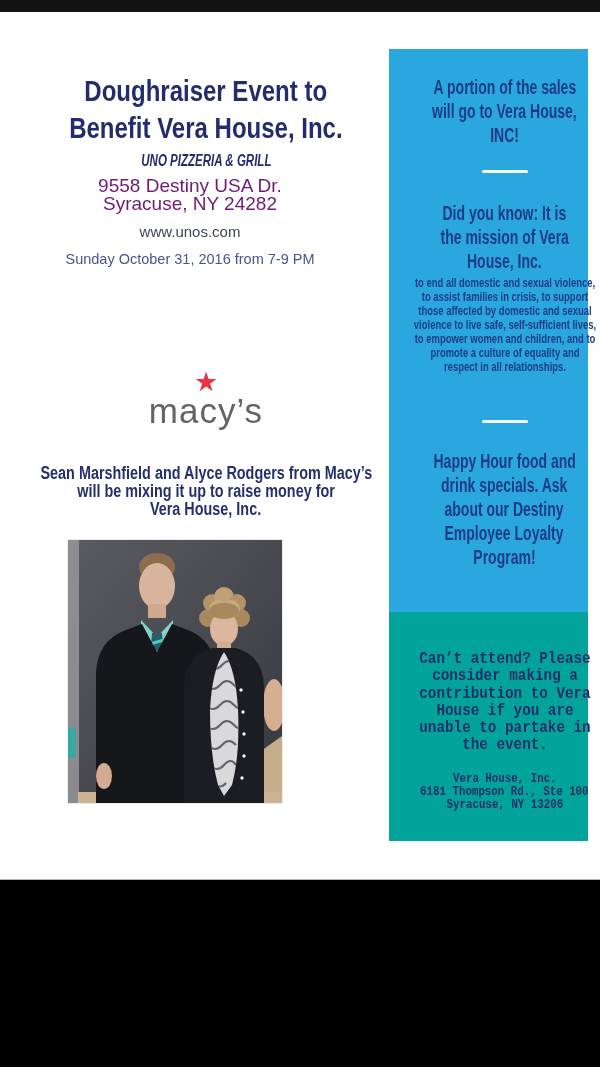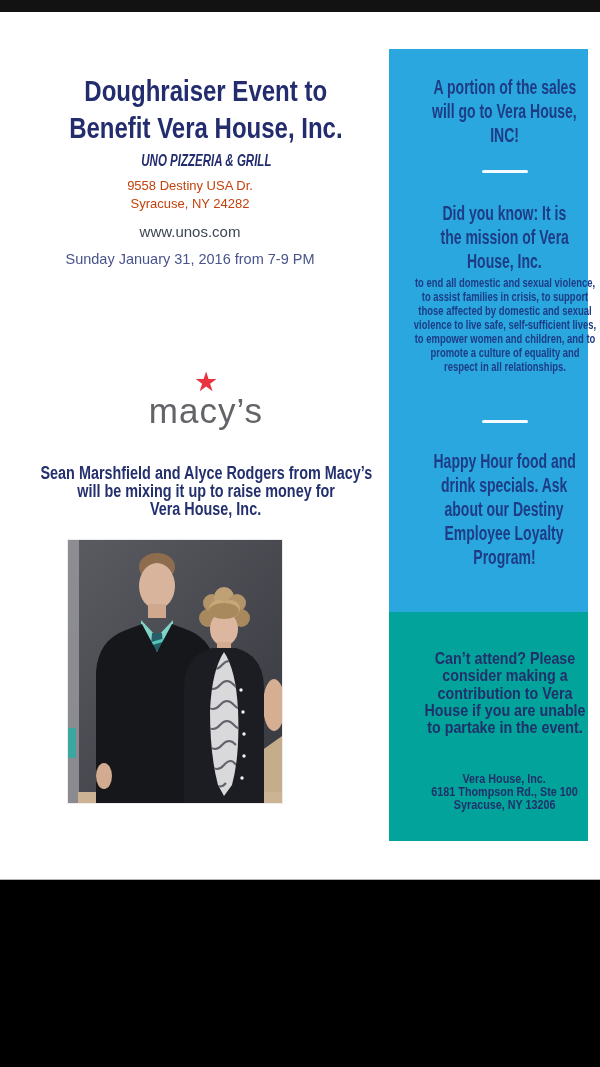--- a/index.html
+++ b/index.html
@@ -17,35 +17,35 @@
   .sx80{transform:scaleX(.80);transform-origin:50% 50%;}
   .sx84b{width:210px;transform:scaleX(.84);transform-origin:50% 0;}
   .sx70b{width:262px;transform:scaleX(.70);transform-origin:50% 0;}
 
   
   .leftcol{left:0;top:0;width:380px;height:879px;}
   .title{top:72px;left:0;width:380px;}
   .title .cline{font-size:30px;font-weight:bold;line-height:37px;color:#232d6e;}
   .venue{top:152px;left:0;width:380px;font-style:italic;}
   .venue .cline{font-size:16px;font-weight:bold;color:#232d6e;}
-  .address{top:177px;left:0;width:380px;text-align:center;font-size:13px;line-height:17.5px;color:#c2410c;}
+  .address{top:177px;left:0;width:380px;text-align:center;font-size:19px;line-height:17.5px;color:#701a75;}
   .website{top:223px;left:0;width:380px;text-align:center;font-size:15px;color:#3e4554;}
   .datetime{top:251px;left:0;width:380px;text-align:center;font-size:14.5px;color:#49548c;}
   .bartenders{top:314px;left:0;width:380px;}
   .bartenders .cline{font-size:30px;font-weight:bold;color:#20296b;}
   .macys{top:368px;left:0;width:380px;}
   .macys-star{font-size:27px;line-height:28px;color:#ea3340;}
   .macys-word{font-size:35px;line-height:32px;color:#636468;letter-spacing:1px;margin-top:-1px;}
   .description{top:464px;left:0;width:380px;}
   .description .cline{font-size:18px;font-weight:bold;line-height:18px;color:#24306e;}
   .photo{left:68px;top:540px;width:214px;height:263px;background:#43454c;outline:1px solid #ececec;}
 
   
   .blue-panel{left:389px;top:49px;width:199px;height:703px;background:#2aa7df;}
-  .teal-panel{left:389px;top:612px;width:199px;height:229px;background:#01a39a;}
+  .teal-panel{left:389px;top:612px;width:199px;height:229px;background:#01a39a;font-family:Liberation Mono, monospace;}
   .panel-block{position:absolute;left:0;width:100%;}
   .bp-head{font-size:20px;font-weight:bold;line-height:24px;color:#1d3c85;}
   .bp-sales{top:26px;}
   .bp-div1{top:121px;}
   .bp-mission-h{top:152px;}
   .bp-mission-t{top:227px;}
   .bp-div2{top:371px;}
   .bp-happy{top:400px;}
   .divider{width:46px;height:3px;background:#f3fbff;border-radius:2px;}
   .mission-text{font-size:13.5px;font-weight:bold;line-height:14px;color:#1d3c85;text-align:center;}
@@ -72,21 +72,21 @@
       <span class="cline sx72">UNO PIZZERIA &amp; GRILL</span>
     </div>
 
     <div class="abs address">
       <div>9558 Destiny USA Dr.</div>
       <div>Syracuse, NY 24282</div>
     </div>
 
     <div class="abs website">www.unos.com</div>
 
-    <div class="abs datetime">Sunday January 31, 2016 from 7-9 PM</div>
+    <div class="abs datetime">Sunday October 31, 2016 from 7-9 PM</div>
 
 
     <div class="abs macys cstack">
       <span class="macys-star">★</span>
       <span class="macys-word">macy’s</span>
     </div>
 
     <div class="abs description cstack">
       <span class="cline sx80">Sean Marshfield and Alyce Rodgers from Macy’s</span>
       <span class="cline sx80">will be mixing it up to raise money for</span>

